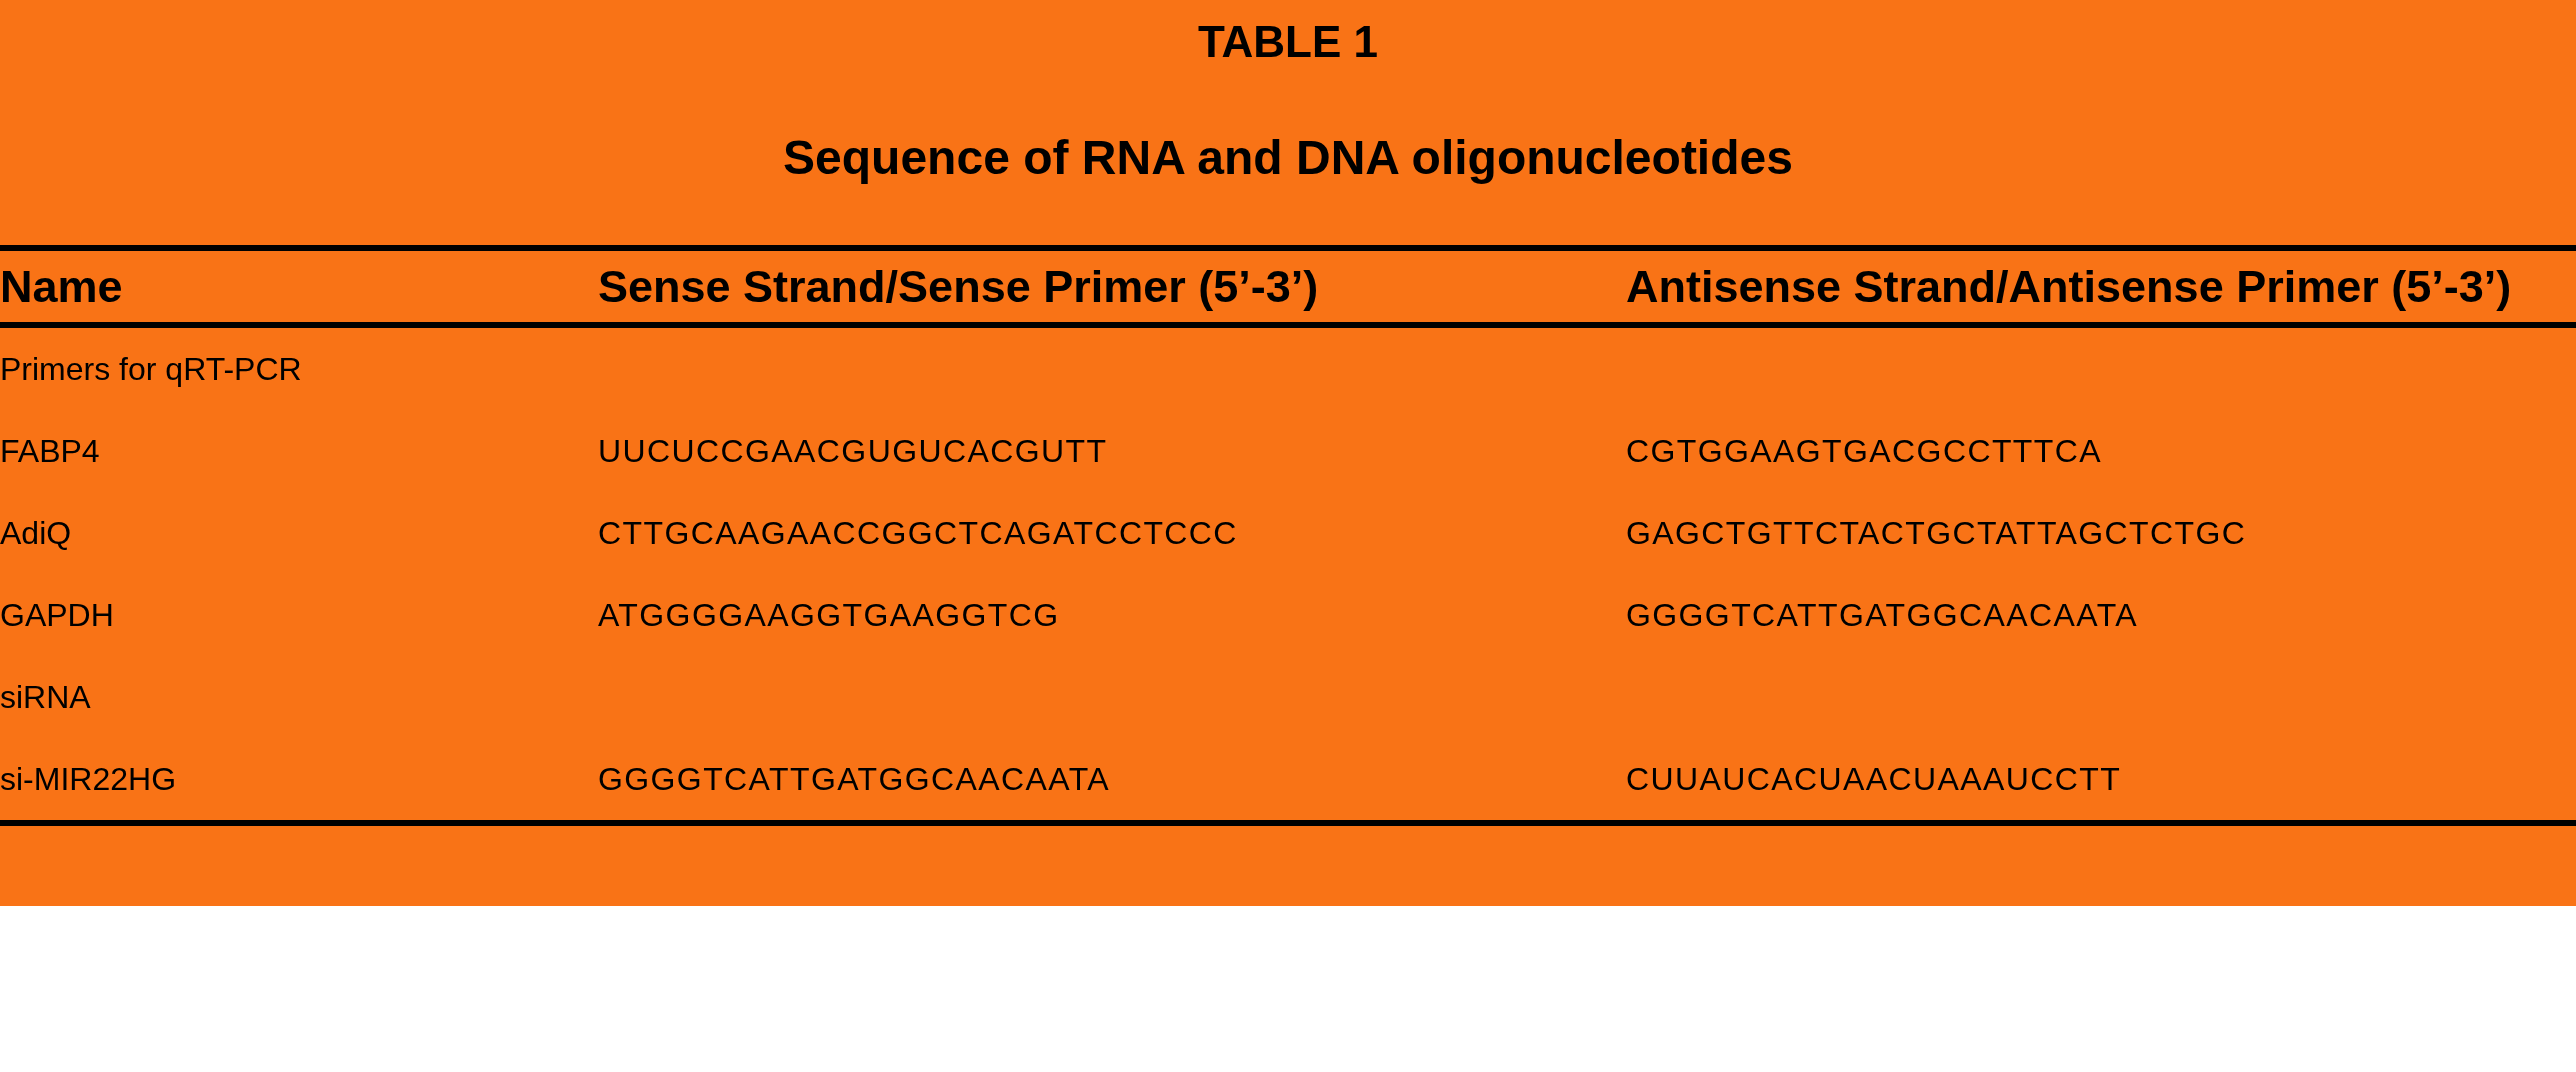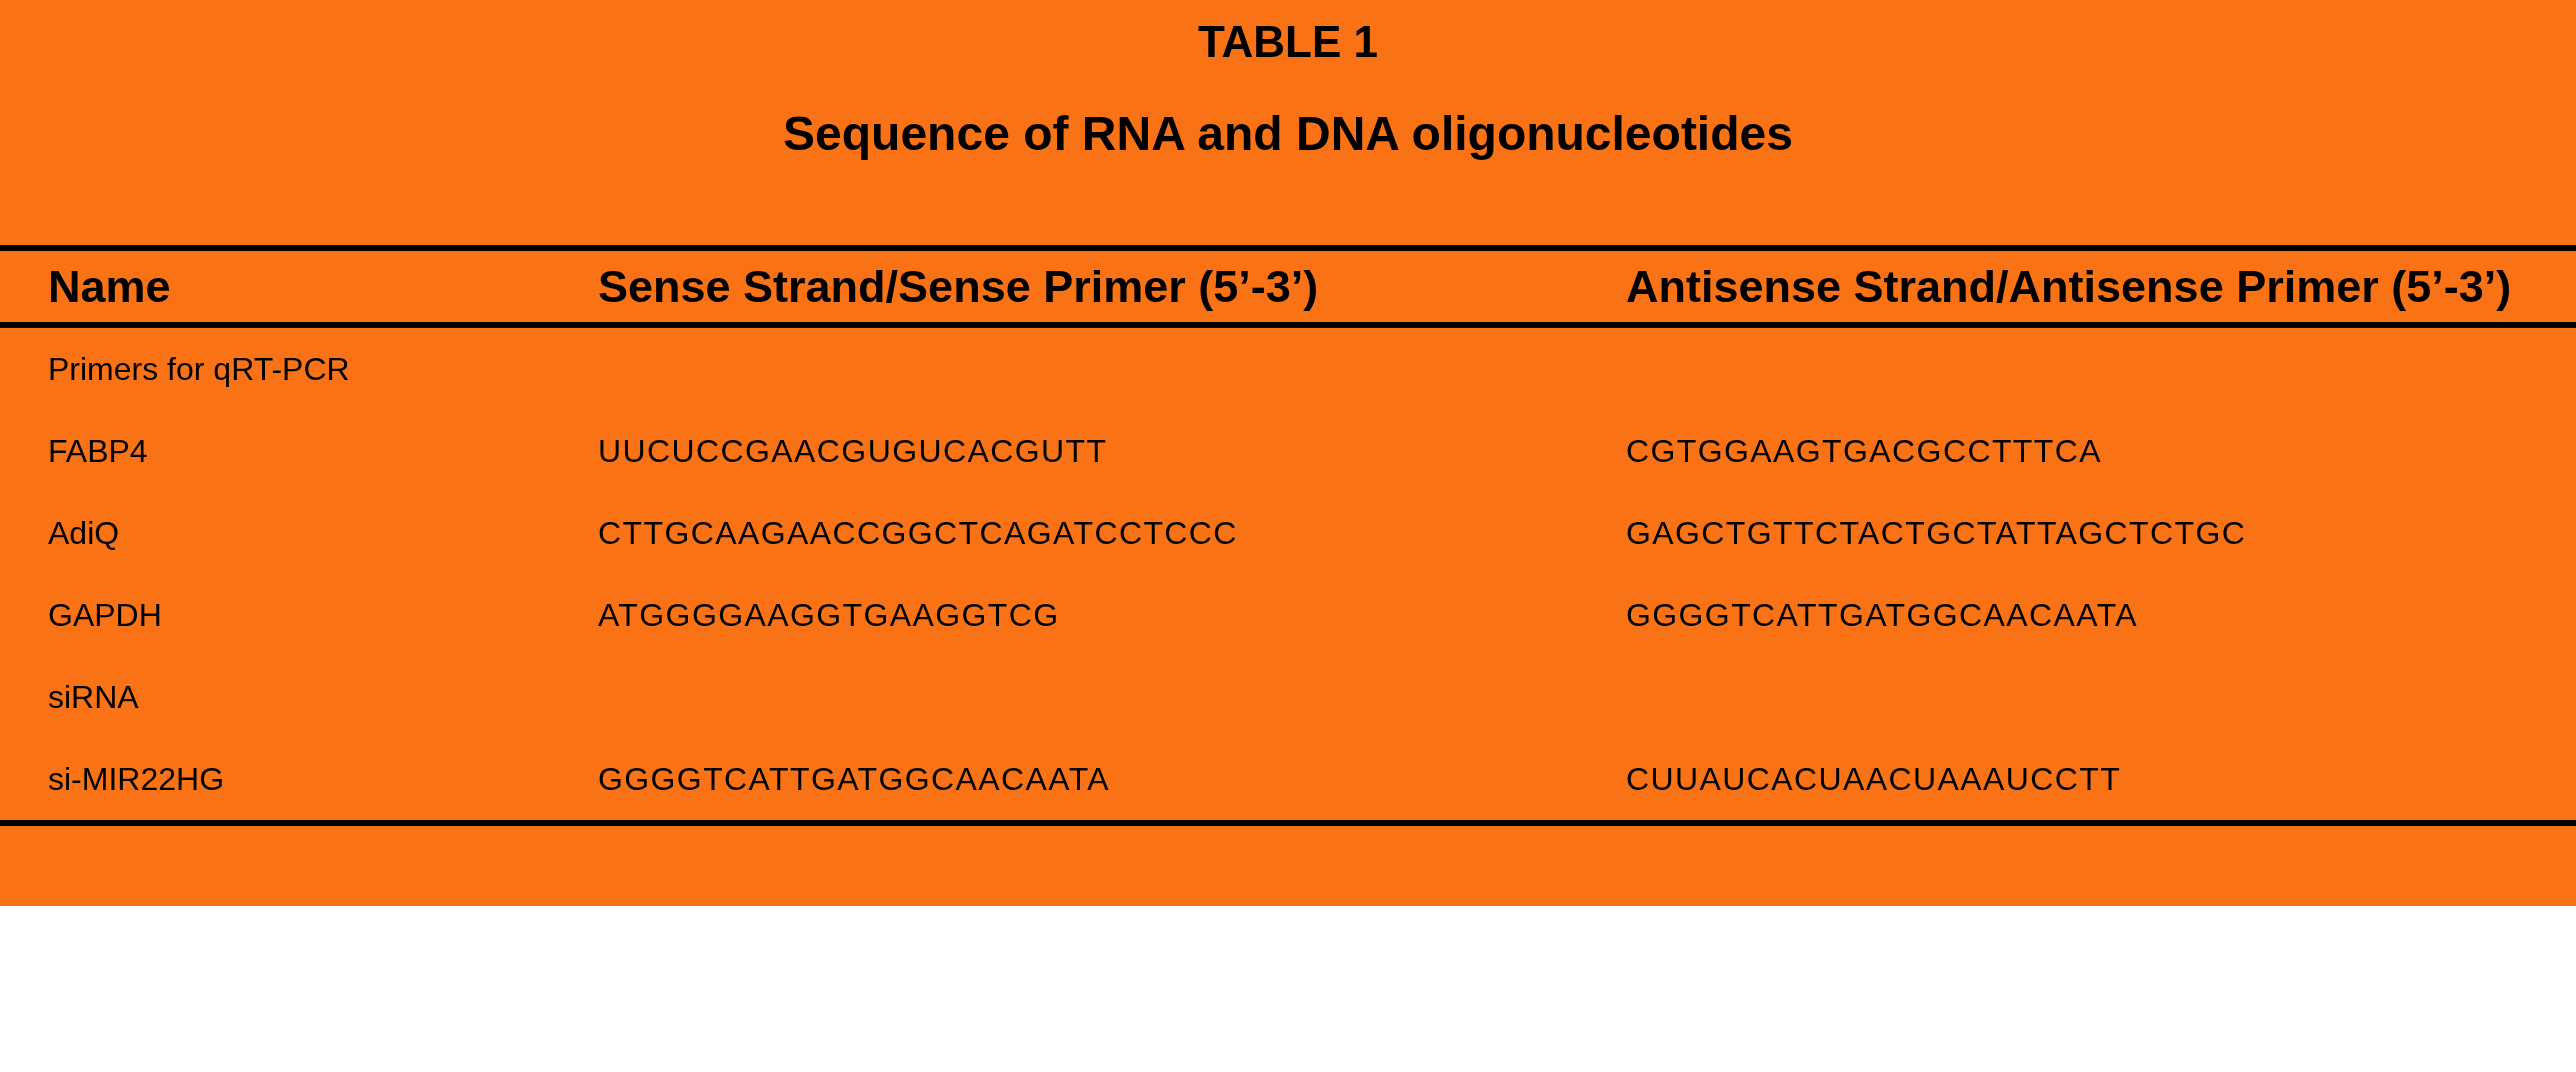--- a/index.html
+++ b/index.html
@@ -17,21 +17,21 @@
     overflow: hidden;
   }
   .table-label {
     padding-top: 18px;
     text-align: center;
     font-weight: bold;
     font-size: 44px;
     line-height: 1.1;
   }
   .table-caption {
-    margin-top: 42px;
+    margin-top: 66px;
     text-align: center;
     font-weight: bold;
     font-size: 48px;
     line-height: 1.1;
   }
   table.oligo {
     position: absolute;
     left: 0;
     top: 245px;
     width: 2576px;
@@ -53,21 +53,21 @@
   thead th {
     border-bottom: 6.2px solid #000;
     height: 71px;
     font-weight: bold;
     font-size: 45px;
   }
   tbody td {
     height: 82px;
     font-size: 32px;
   }
-  th:first-child, td:first-child { padding-left: 48px; }
+  th:first-child, td:first-child { }
   td.seq { letter-spacing: 1.4px; }
 </style>
 </head>
 <body>
 
 <div class="page">
 
   <div class="table-label">TABLE 1</div>
 
   <div class="table-caption">Sequence of RNA and DNA oligonucleotides</div>

